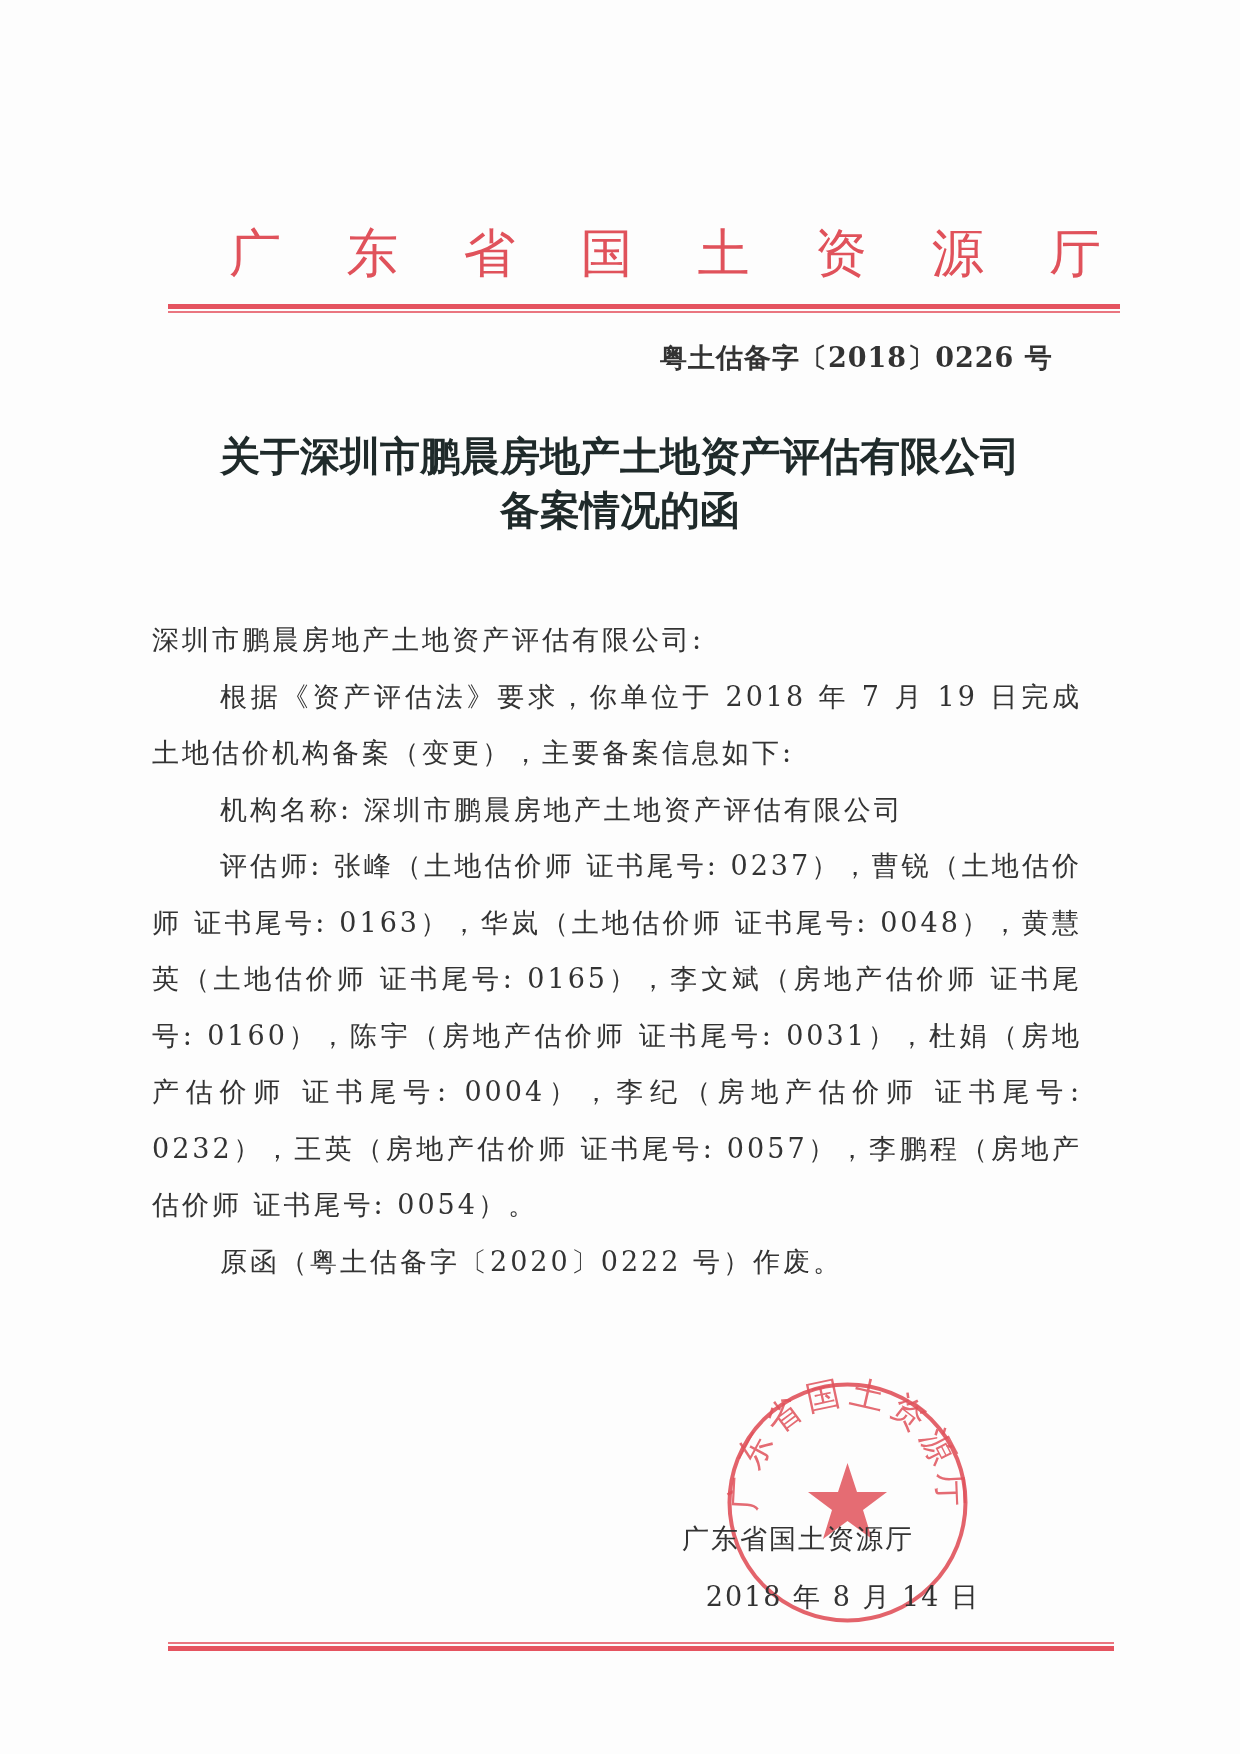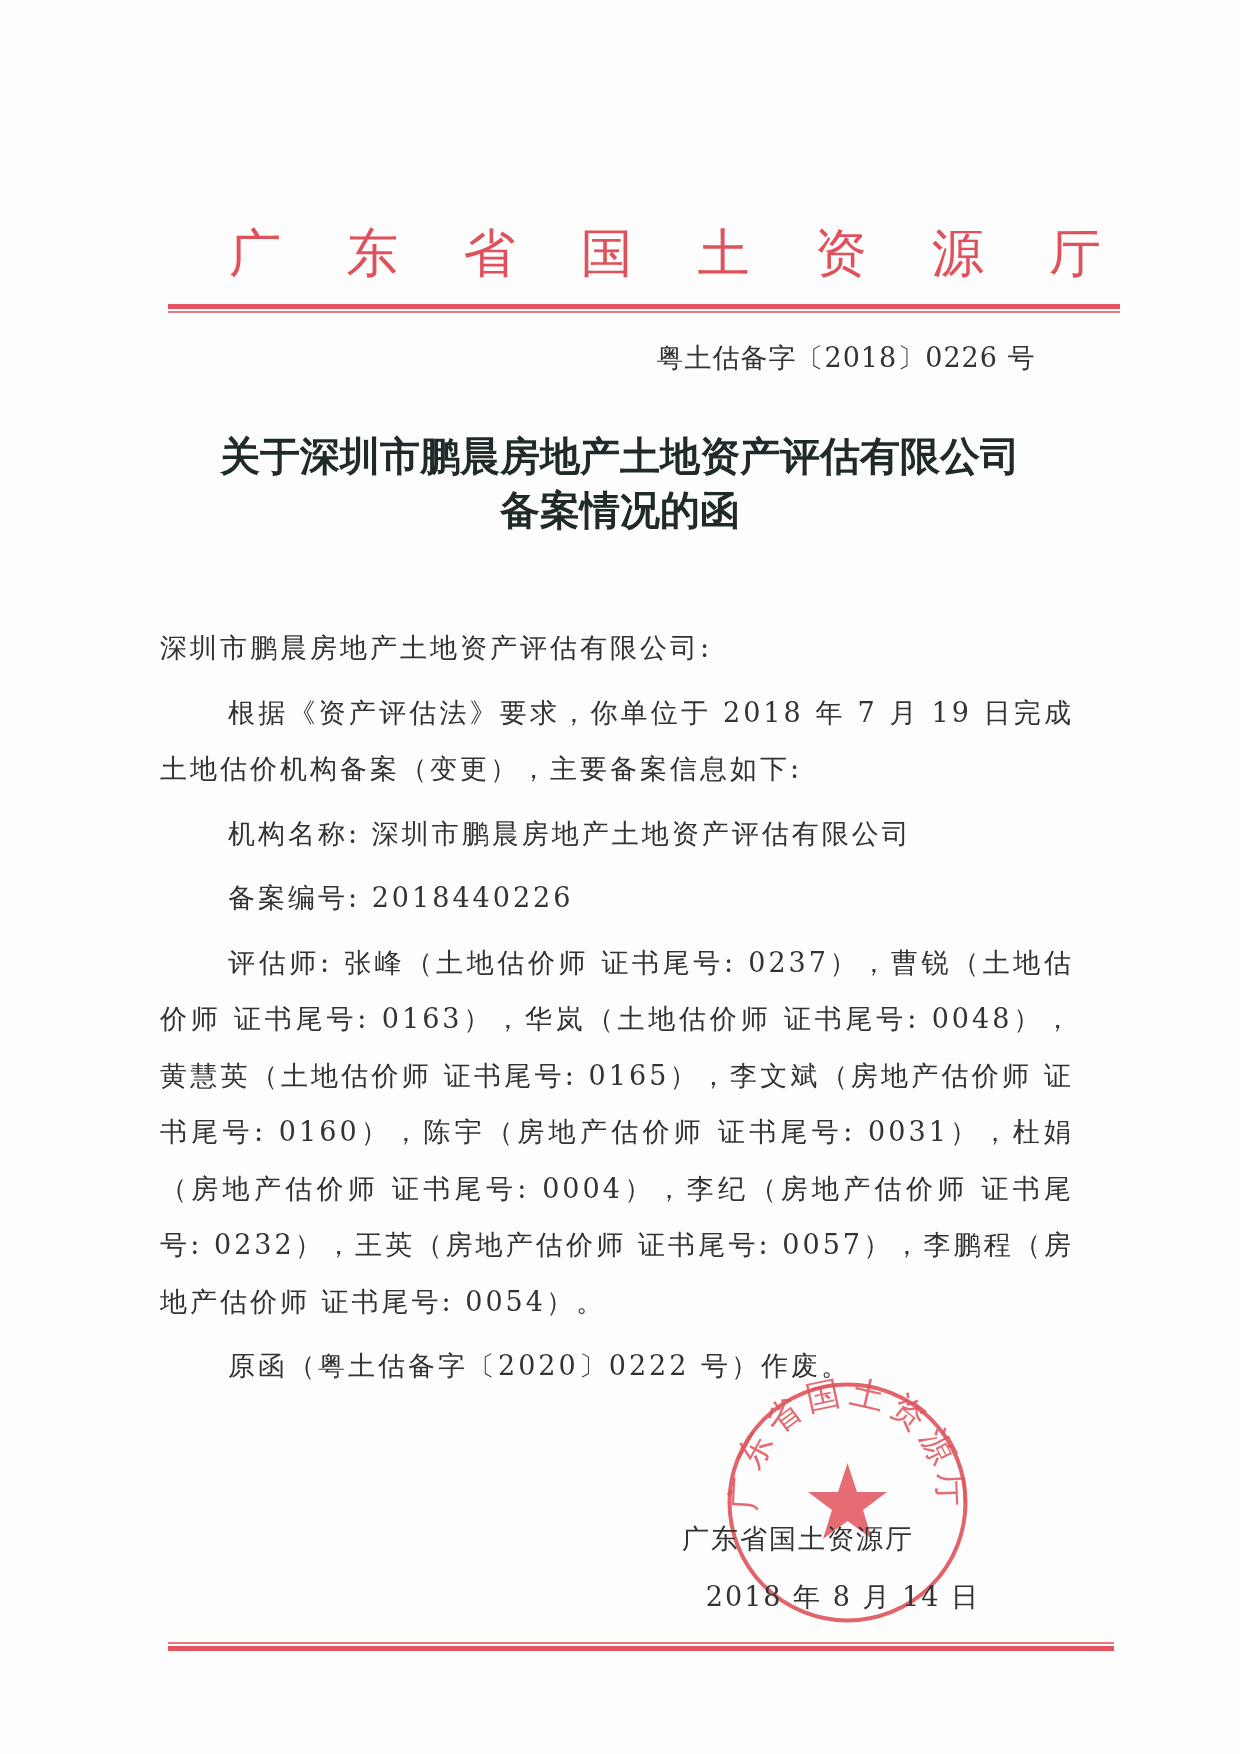--- a/index.html
+++ b/index.html
@@ -18,36 +18,36 @@
       width: 60px; text-align: center;
     }
 
     .rule { position: absolute; background: #e55460; }
     .rule-top-thick { left: 168px; top: 304px; width: 952px; height: 5px; }
     .rule-top-thin { left: 168px; top: 311px; width: 952px; height: 1.5px; opacity: 0.8; }
     .rule-bot-thin { left: 168px; top: 1642px; width: 946px; height: 1.5px; opacity: 0.8; }
     .rule-bot-thick { left: 168px; top: 1646px; width: 946px; height: 5px; }
 
     .doc-number {
-      position: absolute; left: 636px; top: 340px; width: 420px; text-align: center;
-      font-size: 27px; letter-spacing: 1px; color: #333;
+      position: absolute; left: 660px; top: 340px; width: 420px; text-align: left;
+      font-size: 27px; letter-spacing: 1px; color: #333; font-weight: bold;
     }
 
     .title {
       position: absolute; left: 140px; top: 430px; width: 960px; text-align: center;
       font-family: Liberation Serif, serif; font-weight: bold; font-size: 40px; line-height: 54px;
       color: #1f2a2a; letter-spacing: 0px;
     }
 
     .body-text {
       position: absolute; left: 152px; top: 612px; width: 930px;
       font-size: 27px; line-height: 56.5px; color: #333; text-align: justify;
       letter-spacing: 3px;
     }
-    .body-text p { margin: 8px; }
+    .body-text p { margin: 0; }
     .body-text .indent { text-indent: 68px; }
 
     .seal {
       position: absolute; left: 720px; top: 1375px; width: 255px; height: 255px;
       pointer-events: none;
     }
 
     .signature {
       position: absolute; left: 680px; top: 1510px; width: 300px;
       font-size: 27px; line-height: 58px; color: #333; text-align: center; letter-spacing: 2px;
@@ -78,21 +78,20 @@
 
   <div class="title">
     <div>关于深圳市鹏晨房地产土地资产评估有限公司</div>
     <div>备案情况的函</div>
   </div>
 
   <div class="body-text">
     <p>深圳市鹏晨房地产土地资产评估有限公司:</p>
     <p class="indent">根据《资产评估法》要求，你单位于 2018 年 7 月 19 日完成土地估价机构备案（变更），主要备案信息如下:</p>
     <p class="indent">机构名称: 深圳市鹏晨房地产土地资产评估有限公司</p>
-    <p class="indent">备案编号: 2018440226</p>
     <p class="indent">评估师: 张峰（土地估价师 证书尾号: 0237），曹锐（土地估价师 证书尾号: 0163），华岚（土地估价师 证书尾号: 0048），黄慧英（土地估价师 证书尾号: 0165），李文斌（房地产估价师 证书尾号: 0160），陈宇（房地产估价师 证书尾号: 0031），杜娟（房地产估价师 证书尾号: 0004），李纪（房地产估价师 证书尾号: 0232），王英（房地产估价师 证书尾号: 0057），李鹏程（房地产估价师 证书尾号: 0054）。</p>
     <p class="indent">原函（粤土估备字〔2020〕0222 号）作废。</p>
   </div>
 
   <svg class="seal" viewBox="0 0 255 255">
     <defs>
       <path id="sealArc" d="M 40 150 A 92 92 0 1 1 215 150" fill="none"></path>
     </defs>
     <circle cx="127.5" cy="127.5" r="118" fill="none" stroke="#e0525b" stroke-width="4" opacity="0.9"></circle>
     <text font-family="DejaVu Sans, sans-serif" font-size="34" fill="#e0525b" opacity="0.85" letter-spacing="6">

